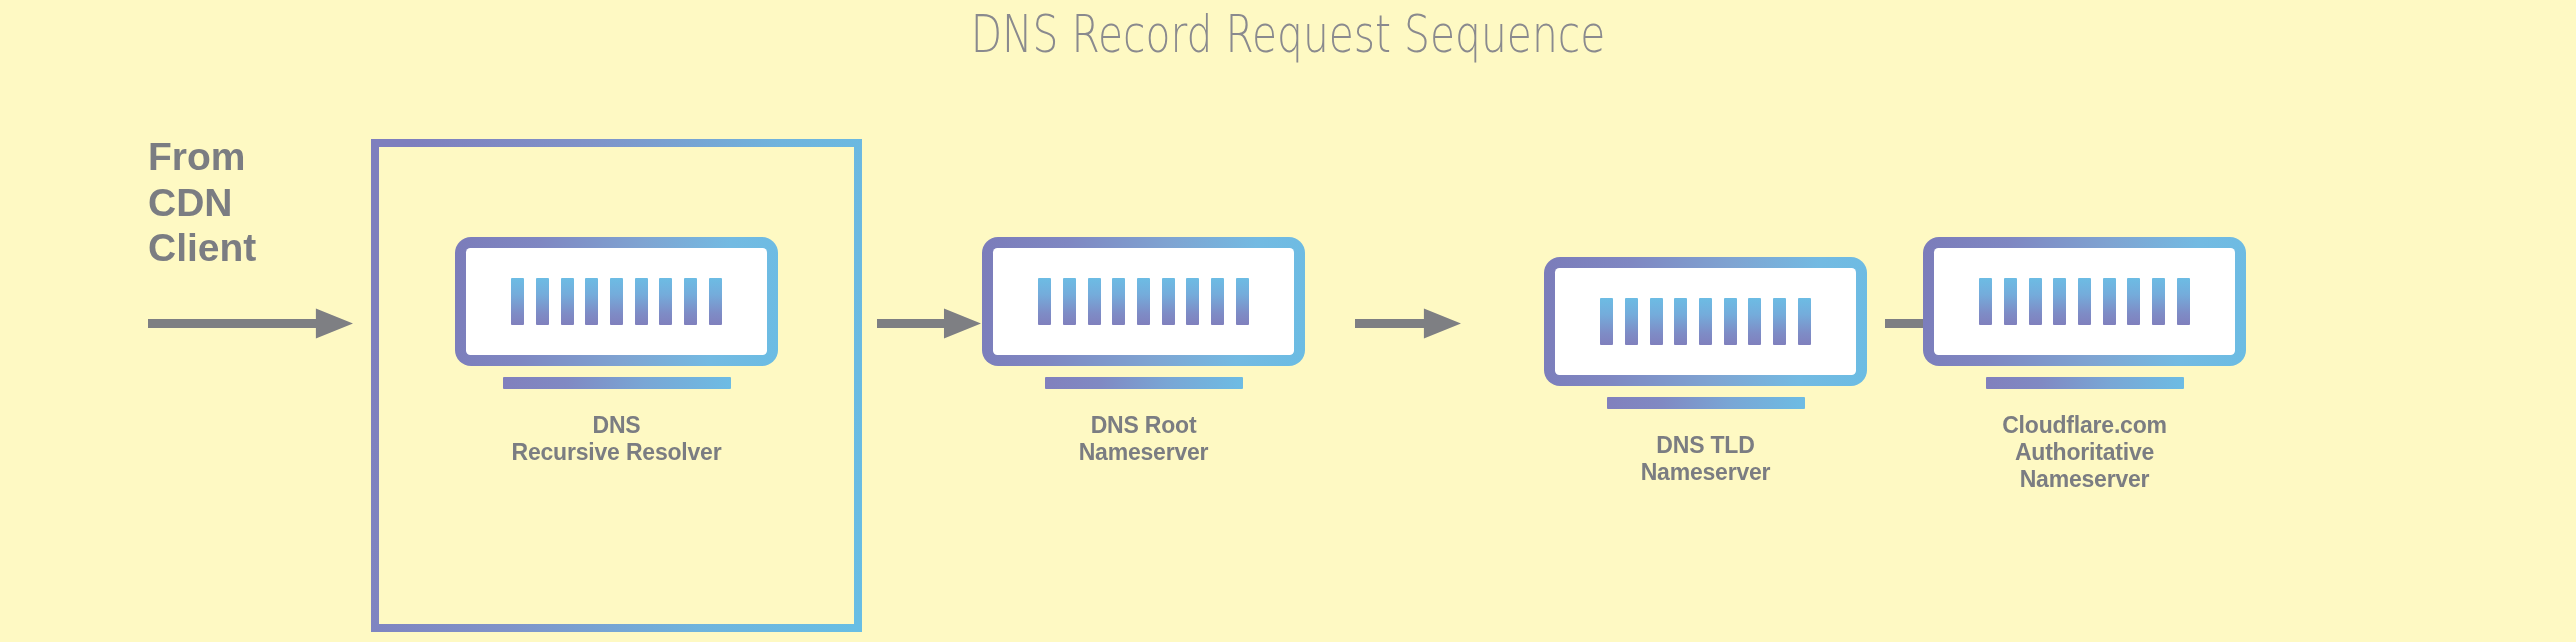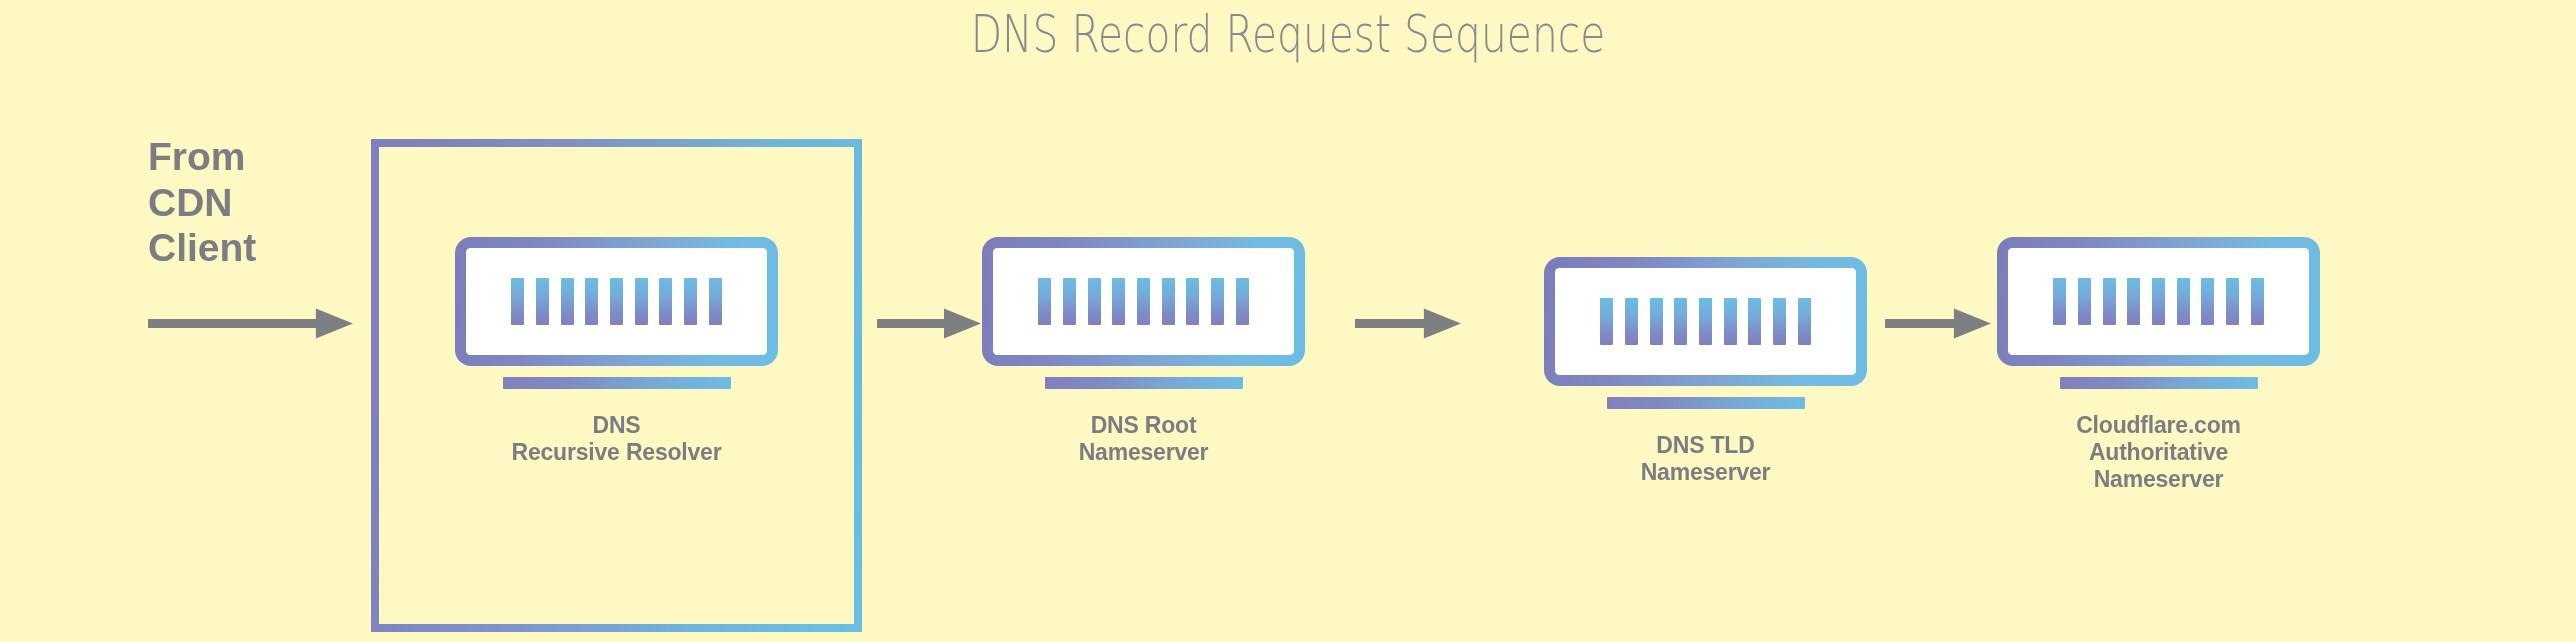--- a/index.html
+++ b/index.html
@@ -202,21 +202,21 @@
     <div class="server-label">DNS TLD
 Nameserver</div>
   </div>
 
   <div class="arrow" style="left:1885px; top:304px; width:106px;">
     <svg width="106" height="39" viewBox="0 0 120 44">
       <path d="M0 17 H78 V5 L120 22 L78 39 V27 H0 Z" fill="#7e7f83"></path>
     </svg>
   </div>
 
-  <div class="server-group" style="left:1997px; top:237px; width:323px;text-align:center;">
+  <div class="server-group" style="left:1923px; top:237px; width:323px;text-align:center;">
     <div class="server-icon" style="width:323px; height:129px; margin:0 auto;">
       <div class="server-face">
         <span class="server-bar"></span>
         <span class="server-bar"></span>
         <span class="server-bar"></span>
         <span class="server-bar"></span>
         <span class="server-bar"></span>
         <span class="server-bar"></span>
         <span class="server-bar"></span>
         <span class="server-bar"></span>

